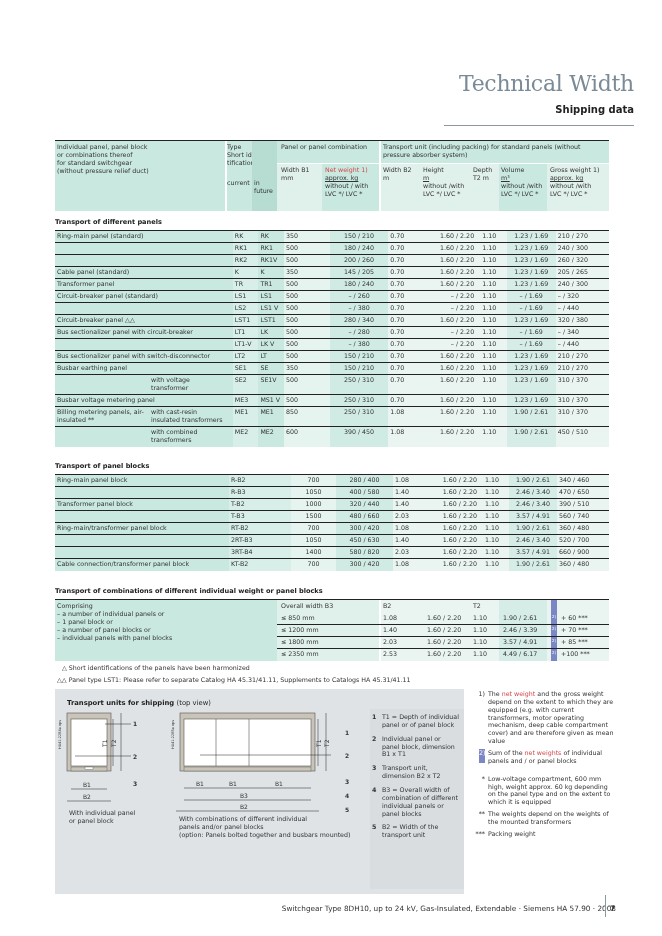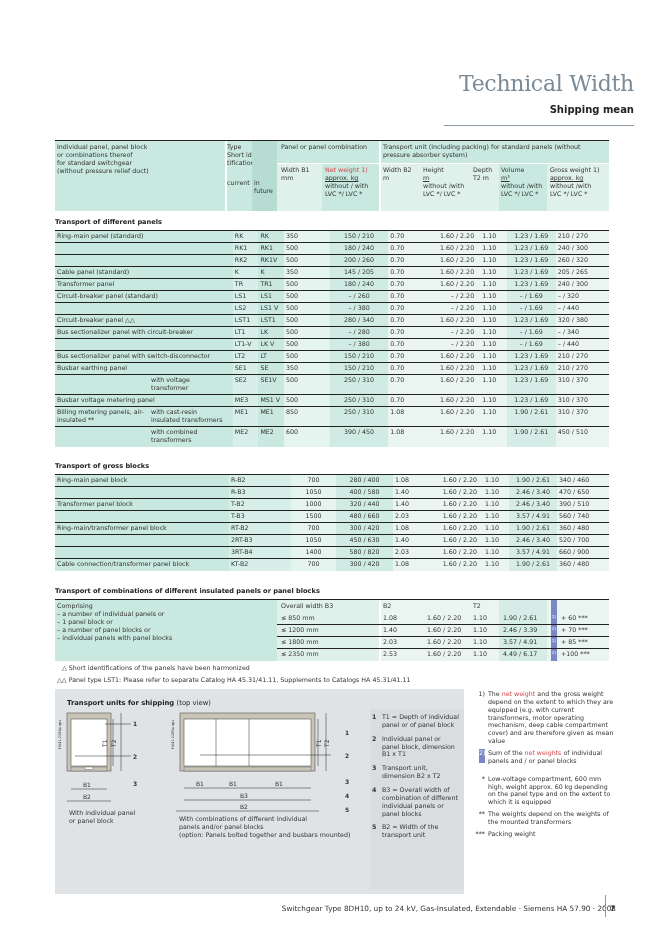--- a/index.html
+++ b/index.html
@@ -33,21 +33,21 @@
 .notes{position:absolute;left:470px;top:690px;width:145px;font-size:6.3px;color:#333}
 .note{position:relative;padding-left:18px;margin-bottom:4px}
 .note .k{position:absolute;left:0;top:0;width:15px;text-align:right}
 .footer{position:absolute;right:46px;top:904px;font-size:7.3px;color:#333}
 .pnum{position:absolute;left:605px;top:895px;height:22px;border-left:1px solid #8a9aa2;padding-left:4px;padding-top:9px;font-size:7.5px;font-weight:bold}
 </style>
 </head>
 <body>
 
 <div class="title">Technical Width</div>
-<div class="subtitle">Shipping mean</div>
+<div class="subtitle">Shipping data</div>
 <div class="topline"></div>
 
 <div class="hdr">
   <div class="cell" style="left:0;top:0;width:170px;height:70px">
     <div class="txt" style="left:2px;top:2px">Individual panel, panel block</div>
     <div class="txt" style="left:2px;top:10px">or combinations thereof</div>
     <div class="txt" style="left:2px;top:18px">for standard switchgear</div>
     <div class="txt" style="left:2px;top:26px">(without pressure relief duct)</div>
   </div>
   <div class="cell" style="left:172px;top:0;width:25px;height:70px">
@@ -296,21 +296,21 @@
         <td class="c4" style="height: 20px;">390 / 450</td>
         <td class="c5" style="height: 20px;">1.08</td>
         <td class="c6" style="height: 20px;">1.60 / 2.20</td>
         <td class="c7" style="height: 20px;">1.10</td>
         <td class="c8" style="height: 20px;">1.90 / 2.61</td>
         <td class="c9" style="height: 20px;">450 / 510</td>
       </tr>
     </tbody>
   </table>
 
-<div class="sec" style="top:462px">Transport of gross blocks</div>
+<div class="sec" style="top:462px">Transport of panel blocks</div>
 <table class="data" id="t2" style="top:474px">
     <tbody>
       <tr>
         <td class="c0">Ring-main panel block</td>
         <td class="c1" colspan="2">R-B2</td>
         <td class="c3" style="text-align: center;">700</td>
         <td class="c4">280 / 400</td>
         <td class="c5">1.08</td>
         <td class="c6">1.60 / 2.20</td>
         <td class="c7">1.10</td>
@@ -390,21 +390,21 @@
         <td class="c4">300 / 420</td>
         <td class="c5">1.08</td>
         <td class="c6">1.60 / 2.20</td>
         <td class="c7">1.10</td>
         <td class="c8">1.90 / 2.61</td>
         <td class="c9">360 / 480</td>
       </tr>
     </tbody>
   </table>
 
-<div class="sec" style="top:587px">Transport of combinations of different insulated panels or panel blocks</div>
+<div class="sec" style="top:587px">Transport of combinations of different individual weight or panel blocks</div>
 <div style="position:absolute;left:55px;top:599px;width:554px;height:62px;border-top:1.5px solid #222">
   <div class="cell" style="left:0;top:0;width:222px;height:61px">
     <div class="txt" style="left:2px;top:2px">Comprising</div>
     <div class="txt" style="left:2px;top:10px">– a number of individual panels or</div>
     <div class="txt" style="left:2px;top:18px">– 1 panel block or</div>
     <div class="txt" style="left:2px;top:26px">– a number of panel blocks or</div>
     <div class="txt" style="left:2px;top:34px">– individual panels with panel blocks</div>
   </div>
   <div class="cell" style="left:222px;top:0;width:102px;height:61px;background:#e0f1ec"></div>
   <div class="cell" style="left:326px;top:0;width:228px;height:61px;background:#eaf5f2"></div>

